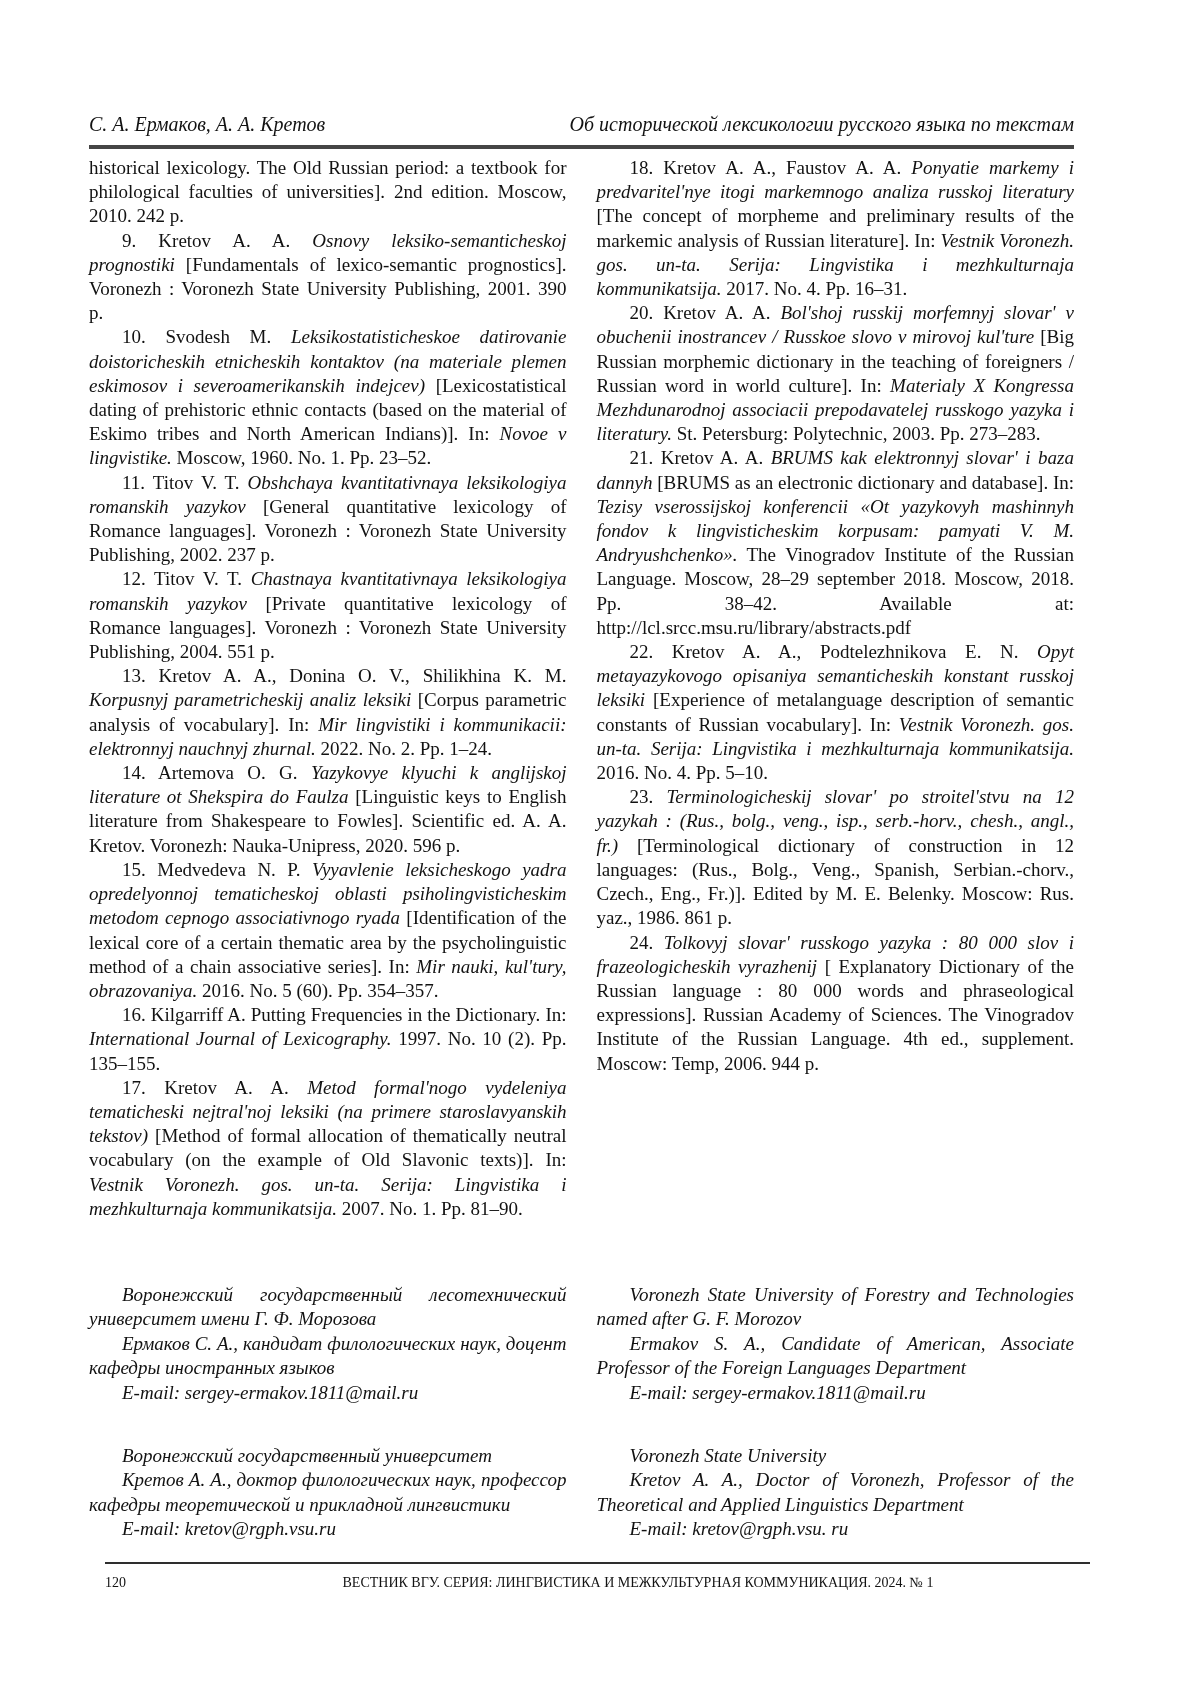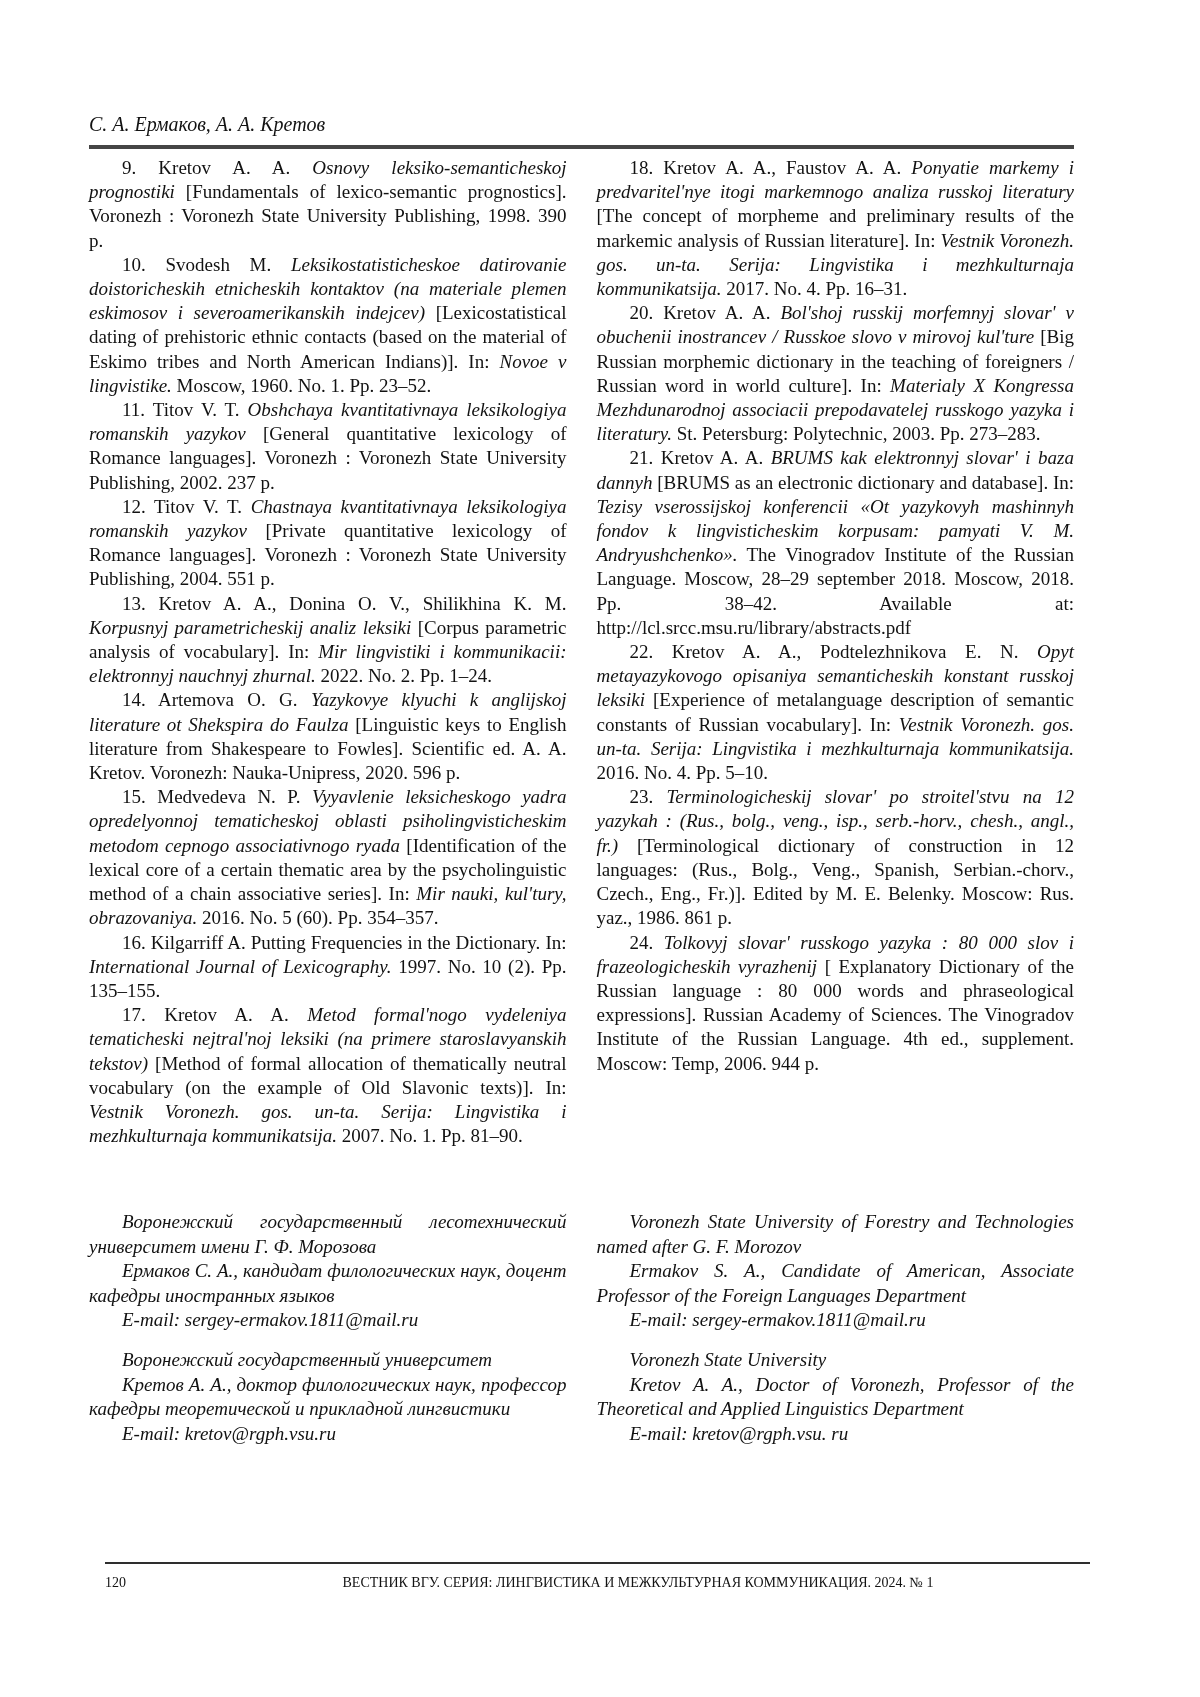--- a/index.html
+++ b/index.html
@@ -40,21 +40,21 @@
   .col { width: 477.5px; }
   p.ref {
     margin: 0;
     font-size: 19px;
     line-height: 24.2px;
     text-align: justify;
     text-indent: 33px;
   }
   p.ref.noindent { text-indent: 0; }
   .affil-row { margin-top: 62px; }
-  .affil-block + .affil-block { margin-top: 16px; }
+  .affil-block + .affil-block { margin-top: 39px; }
   p.affil-line {
     margin: 0;
     font-size: 19px;
     line-height: 24.4px;
     font-style: italic;
     text-align: justify;
     text-indent: 33px;
   }
   .footer {
     position: absolute;
@@ -74,27 +74,29 @@
   .footer-journal { flex: 1 1 auto; text-align: center; padding-left: 60px; }
 </style>
 </head>
 <body>
 
 <div class="page">
   <div class="content">
 
     <div class="running-head">
       <span>С. А. Ермаков, А. А. Кретов</span>
+      <span>Об исторической лексикологии русского языка по текстам</span>
     </div>
 
     <div class="head-rule"></div>
 
     <div class="columns">
       <div class="col">
-          <p class="ref"><span>9. Kretov A. A. </span><i>Osnovy leksiko-semanticheskoj prognostiki</i><span> [Fundamentals of lexico-semantic prognostics]. Voronezh : Voronezh State University Publishing, 1998. 390 p.</span></p>
+          <p class="ref noindent"><span>historical lexicology. The Old Russian period: a textbook for philological faculties of universities]. 2nd edition. Moscow, 2010. 242 p.</span></p>
+          <p class="ref"><span>9. Kretov A. A. </span><i>Osnovy leksiko-semanticheskoj prognostiki</i><span> [Fundamentals of lexico-semantic prognostics]. Voronezh : Voronezh State University Publishing, 2001. 390 p.</span></p>
           <p class="ref"><span>10. Svodesh M. </span><i>Leksikostatisticheskoe datirovanie doistoricheskih etnicheskih kontaktov (na materiale plemen eskimosov i severoamerikanskih indejcev)</i><span> [Lexicostatistical dating of prehistoric ethnic contacts (based on the material of Eskimo tribes and North American Indians)]. In: </span><i>Novoe v lingvistike.</i><span> Moscow, 1960. No. 1. Pp. 23–52.</span></p>
           <p class="ref"><span>11. Titov V. T. </span><i>Obshchaya kvantitativnaya leksikologiya romanskih yazykov</i><span> [General quantitative lexicology of Romance languages]. Voronezh : Voronezh State University Publishing, 2002. 237 p.</span></p>
           <p class="ref"><span>12. Titov V. T. </span><i>Chastnaya kvantitativnaya leksikologiya romanskih yazykov</i><span> [Private quantitative lexicology of Romance languages]. Voronezh : Voronezh State University Publishing, 2004. 551 p.</span></p>
           <p class="ref"><span>13. Kretov A. A., Donina O. V., Shilikhina K. M. </span><i>Korpusnyj parametricheskij analiz leksiki</i><span> [Corpus parametric analysis of vocabulary]. In: </span><i>Mir lingvistiki i kommunikacii: elektronnyj nauchnyj zhurnal.</i><span> 2022. No. 2. Pp. 1–24.</span></p>
           <p class="ref"><span>14. Artemova O. G. </span><i>Yazykovye klyuchi k anglijskoj literature ot Shekspira do Faulza</i><span> [Linguistic keys to English literature from Shakespeare to Fowles]. Scientific ed. A. A. Kretov. Voronezh: Nauka-Unipress, 2020. 596 p.</span></p>
           <p class="ref"><span>15. Medvedeva N. P. </span><i>Vyyavlenie leksicheskogo yadra opredelyonnoj tematicheskoj oblasti psiholingvisticheskim metodom cepnogo associativnogo ryada</i><span> [Identification of the lexical core of a certain thematic area by the psycholinguistic method of a chain associative series]. In: </span><i>Mir nauki, kul'tury, obrazovaniya.</i><span> 2016. No. 5 (60). Pp. 354–357.</span></p>
           <p class="ref"><span>16. Kilgarriff A. Putting Frequencies in the Dictionary. In: </span><i>International Journal of Lexicography.</i><span> 1997. No. 10 (2). Pp. 135–155.</span></p>
           <p class="ref"><span>17. Kretov A. A. </span><i>Metod formal'nogo vydeleniya tematicheski nejtral'noj leksiki (na primere staroslavyanskih tekstov)</i><span> [Method of formal allocation of thematically neutral vocabulary (on the example of Old Slavonic texts)]. In: </span><i>Vestnik Voronezh. gos. un-ta. Serija: Lingvistika i mezhkulturnaja kommunikatsija.</i><span> 2007. No. 1. Pp. 81–90.</span></p>
         </div>
       <div class="col">

